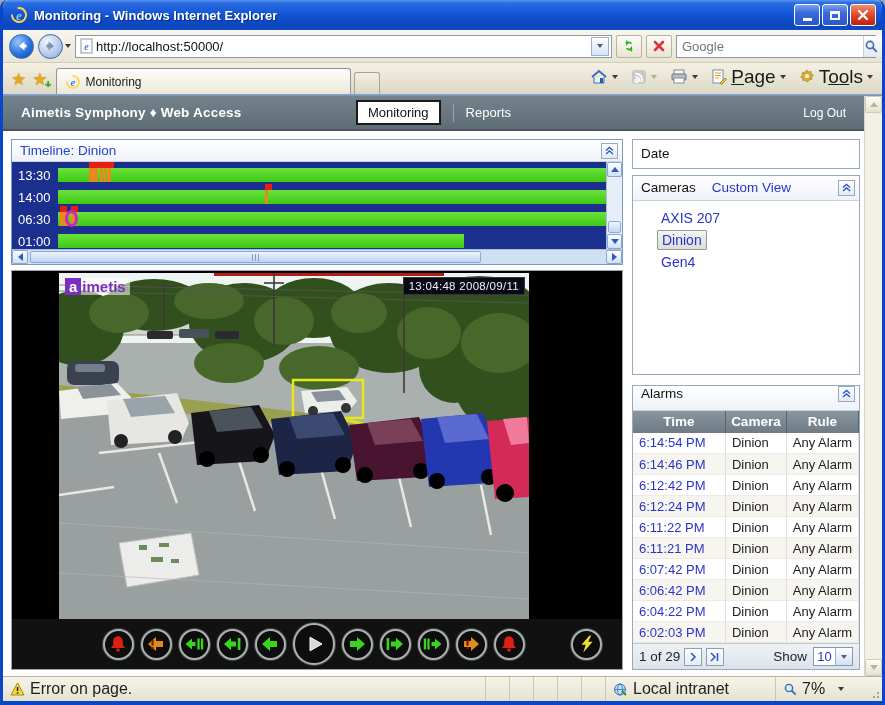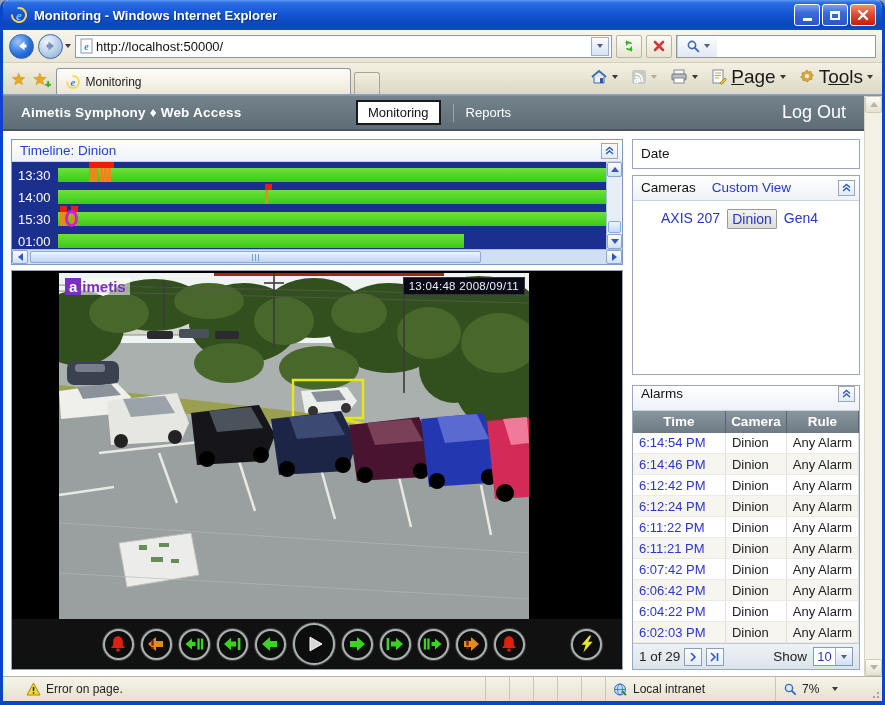--- a/index.html
+++ b/index.html
@@ -74,21 +74,21 @@
   .tri-dn-dim { width:0;height:0;border-left:4px solid transparent;border-right:4px solid transparent;border-top:5px solid #b8b4a2; }
 
   
   .appheader { height:35px; flex:0 0 35px; background:linear-gradient(180deg,#74828c,#5f6d77);
     display:flex; align-items:center; padding:0 18px; position:relative; border-bottom:2px solid #4a565e; }
   .brand { color:#fff; font-weight:bold; font-size:13.5px; letter-spacing:0.2px; }
   .hdr-center { position:absolute; left:0; right:0; display:flex; align-items:center; justify-content:center; gap:12px; }
   .hdr-mon { background:#fff; color:#111; font-size:13px; padding:3px 10px; border:2px solid #1a1a1a; }
   .hdr-sep { width:1px; height:18px; background:#9aa6ae; }
   .hdr-rep { color:#fff; font-size:13px; }
-  .logout { margin-left:auto; color:#fff; font-size:18px; z-index:1; }
+  .logout { margin-left:auto; color:#fff; font-size:12px; z-index:1; }
 
   
   .content { flex:1; background:#fff; display:flex; padding:8px 4px 6px 8px; gap:9px; min-height:0; }
   .left-col { width:612px; display:flex; flex-direction:column; }
   .right-col { flex:1; display:flex; flex-direction:column; }
 
   
   .tl-panel { border:1px solid #7a9ac8; height:126px; display:flex; flex-direction:column; }
   .panel-head { height:22px; background:linear-gradient(#ffffff,#eef2f8); display:flex; align-items:center;
     padding:0 4px 0 8px; border-bottom:1px solid #c8d4e4; }
@@ -144,21 +144,21 @@
   .date-combo { flex:1; height:19px; border:1px solid #7f9db9; background:#fff; display:flex; align-items:center; }
   .date-combo .val { flex:1; font-size:13px; padding-left:4px; color:#111; }
   .xp-drop { width:17px; height:17px; background:linear-gradient(#fefefe,#d2e0f6); border-left:1px solid #9ab0cc;
     display:flex; align-items:center; justify-content:center; }
 
   .cam-panel { margin-top:6px; height:204px; border:1px solid #98a8c0; display:flex; flex-direction:column; background:#fff; }
   .cam-head { height:25px; background:linear-gradient(#ffffff,#eef2f8); border-bottom:1px solid #c8d4e4;
     display:flex; align-items:center; gap:16px; padding:0 4px 0 8px; }
   .cam-title { font-size:13.5px; color:#111; }
   .cam-link { font-size:13.5px; color:#2a35cc; }
-  .cam-list { padding:8px 0 0 24px; display:flex; flex-direction:row; gap:3px; align-items:flex-start; }
+  .cam-list { padding:8px 0 0 24px; display:flex; flex-direction:column; gap:3px; align-items:flex-start; }
   .cam-item { color:#2a35cc; font-size:14px; padding:1px 4px; }
   .cam-item.selected { background:linear-gradient(#f4f4f2,#dcdcd8); border:1px solid #9a9a92; border-radius:1px; }
 
   .alarm-panel { margin-top:10px; border:1px solid #98a8c0; display:flex; flex-direction:column; background:#fff; }
   .alarm-head { height:25px; background:linear-gradient(#ffffff,#eef2f8); border-bottom:1px solid #c8d4e4;
     display:flex; align-items:flex-start; padding:0 4px 0 8px; }
   .alarm-title { font-size:13.5px; color:#111; }
   table.alarms { border-collapse:collapse; width:100%; table-layout:fixed; }
   table.alarms th { background:linear-gradient(#8a969e,#6e7a84); color:#fff; font-size:13.5px; font-weight:bold;
     height:22px; border-right:1px solid #5a646c; }
@@ -168,21 +168,21 @@
   .alarm-pag { height:26px; background:linear-gradient(#eef2f6,#dbe3ea); border-top:1px solid #c0c8d0;
     display:flex; align-items:center; padding:0 6px; gap:4px; font-size:13.5px; color:#222; }
   .pag-btn { width:18px; height:18px; border:1px solid #8aa0b8; background:linear-gradient(#fff,#e6ecf2);
     display:flex; align-items:center; justify-content:center; }
   .show-wrap { margin-left:auto; display:flex; align-items:center; gap:6px; }
   .show-combo { width:40px; height:19px; border:1px solid #7f9db9; background:#fff; display:flex; align-items:center; }
   .show-combo .val { flex:1; text-align:center; color:#2a35c8; font-size:13px; }
 
   
   .statusbar { height:25px; flex:0 0 25px; background:linear-gradient(#f6f4ea,#e6e2d0);
-    border-top:1px solid #b8b4a2; display:flex; align-items:center; font-size:12px; color:#222;padding-left:16px; }
+    border-top:1px solid #b8b4a2; display:flex; align-items:center; font-size:16px; color:#222; }
   .sb-cell { display:flex; align-items:center; gap:5px; padding:0 7px; height:100%; border-right:1px solid #cac6b4; }
   .sb-msg { flex:1; }
   .sb-mini { width:24px; }
   .sb-zone { width:170px; }
   .sb-zoom { width:92px; border-right:none; }
   .grip { width:14px; height:100%; position:relative; }
   .grip i { position:absolute; width:2px; height:2px; background:#a8a494; }
 
   .icon-svg { display:block; }
 </style>
@@ -244,20 +244,21 @@
           <path d="M5 5c0-1 5-1 5 1" stroke="#2ab81c" stroke-width="1.6" fill="none"></path>
           <path d="M11 11c0 1-5 1-5-1" stroke="#2ab81c" stroke-width="1.6" fill="none"></path>
         </svg>
     </span>
     <span class="sq-btn">
       <svg class="icon-svg" width="14" height="14" viewBox="0 0 14 14">
           <path d="M3 3l8 8M11 3l-8 8" stroke="#d23a3a" stroke-width="2.6" stroke-linecap="round"></path>
         </svg>
     </span>
     <span class="search-box">
+      <input type="text" placeholder="Google" style="">
       <span class="search-btn">
         <svg class="icon-svg" width="14" height="14" viewBox="0 0 14 14">
             <circle cx="6" cy="6" r="3.6" fill="none" stroke="#3a6ab8" stroke-width="1.6"></circle>
             <path d="M9 9l3.4 3.4" stroke="#3a6ab8" stroke-width="1.8" stroke-linecap="round"></path>
           </svg>
         <span class="caret blue"></span>
       </span>
     </span>
   </div>
 
@@ -364,21 +365,21 @@
                   </div>
                   <div class="tl-row">
                     <span class="tl-label">14:00</span>
                     <div class="tl-track">
                       <div class="tl-bar" style="width: 100%;"></div>
                       <i class="tl-stem" style="left: 37.8%;"></i>
                       <i class="tl-cap" style="left: 37.8%;"></i>
                     </div>
                   </div>
                   <div class="tl-row">
-                    <span class="tl-label">15:30</span>
+                    <span class="tl-label">06:30</span>
                     <div class="tl-track">
                       <div class="tl-bar" style="width: 100%;"></div>
                       <i class="tl-stem" style="left: 0.3%;"></i>
                       <i class="tl-stem" style="left: 0.9%;"></i>
                       <i class="tl-stem" style="left: 1.5%;"></i>
                       <i class="tl-stem" style="left: 2.4%;"></i>
                       <i class="tl-stem" style="left: 3%;"></i>
                       <i class="tl-cap" style="left: 0.4%;"></i>
                       <i class="tl-cap" style="left: 2.4%;"></i>
                       <i class="tl-circle" style="left: 2.4%;"></i>

